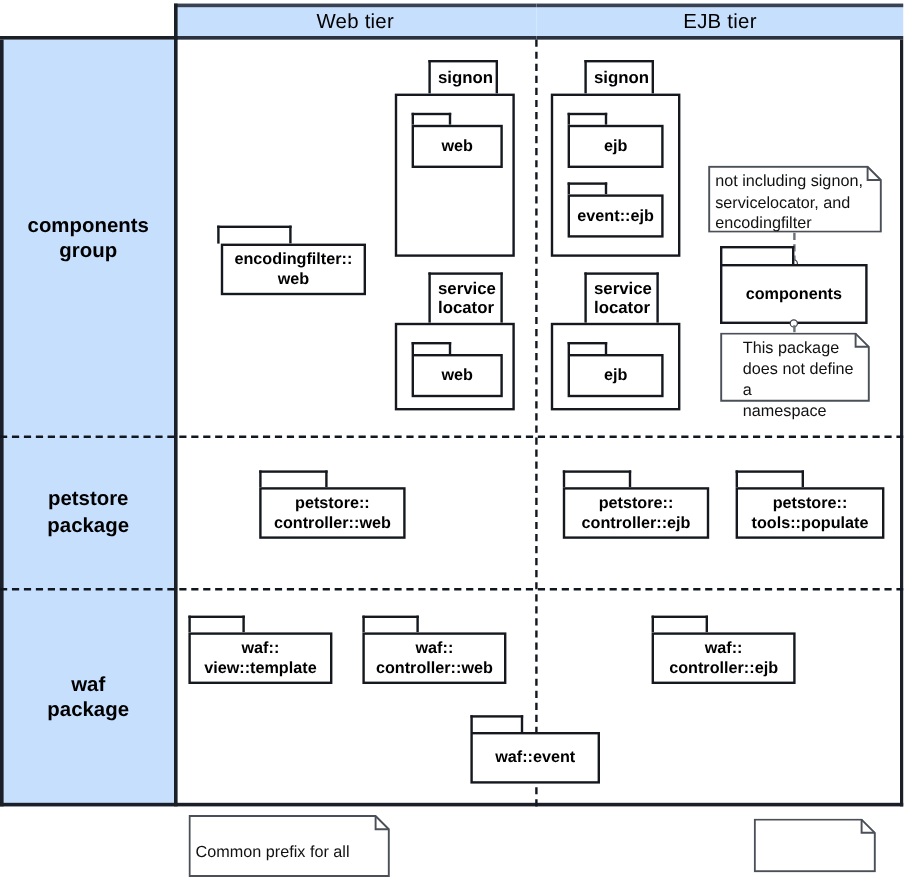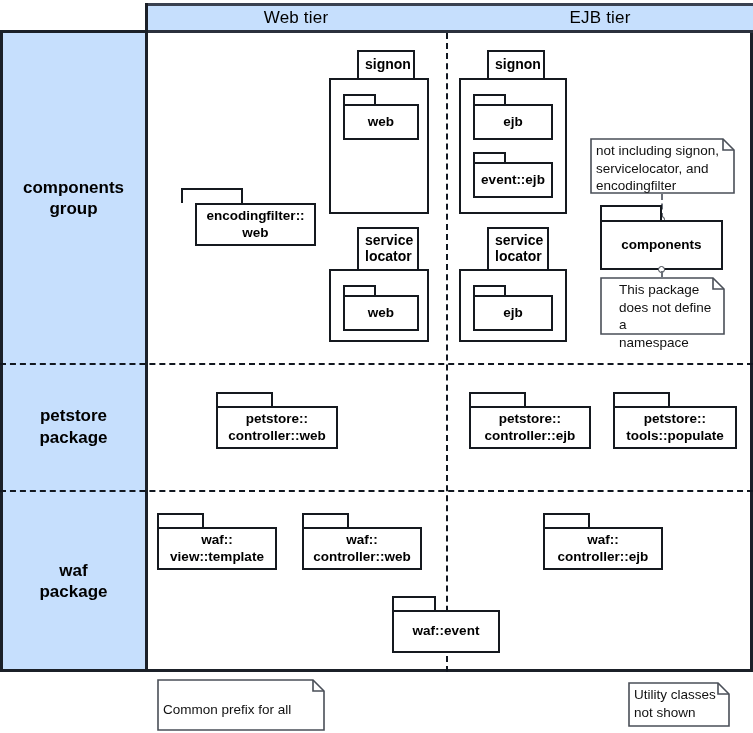--- a/index.html
+++ b/index.html
@@ -202,21 +202,21 @@
     </div>
     <div class="pkg-body container" style="left:329px; top:269px; width:100px; height:73px;"></div>
     <div class="pkg-tab" style="left:343px; top:285px; width:33px; height:10px;"></div>
     <div class="pkg-body" style="left:343px; top:295px; width:76px; height:36px;">
       <span>web</span>
     </div>
   </div>
 
   <div class="pkg">
     <div class="pkg-tab" style="left:181px; top:188px; width:62px; height:15px;"></div>
-    <div class="pkg-body" style="left:195px; top:203px; width:121px; height:43px;">
+    <div class="pkg-body" style="left:184px; top:203px; width:121px; height:43px;">
       <span>encodingfilter::
 web</span>
     </div>
   </div>
 
   <div class="pkg">
     <div class="pkg-tab labeled" style="left:459px; top:50px; width:58px; height:28px;">
       <span>signon</span>
     </div>
     <div class="pkg-body container" style="left:459px; top:78px; width:108px; height:136px;"></div>
@@ -340,17 +340,15 @@
       <br>
       
     </div>
   </div>
 
   <div class="note" style="left:628px; top:682px; width:102px; height:45px;">
     <svg class="note-svg" viewBox="0 0 102 45" preserveAspectRatio="none">
       <path d="M1,1 H90 L101,12 V44 H1 Z" fill="#ffffff" stroke="#4a4f58" stroke-width="1.6"></path>
       <path d="M90,1 V12 H101" fill="none" stroke="#4a4f58" stroke-width="1.6"></path>
     </svg>
-    <div class="note-text">Utility classes
-not shown</div>
   </div>
 
 </div>
 
 </body></html>

